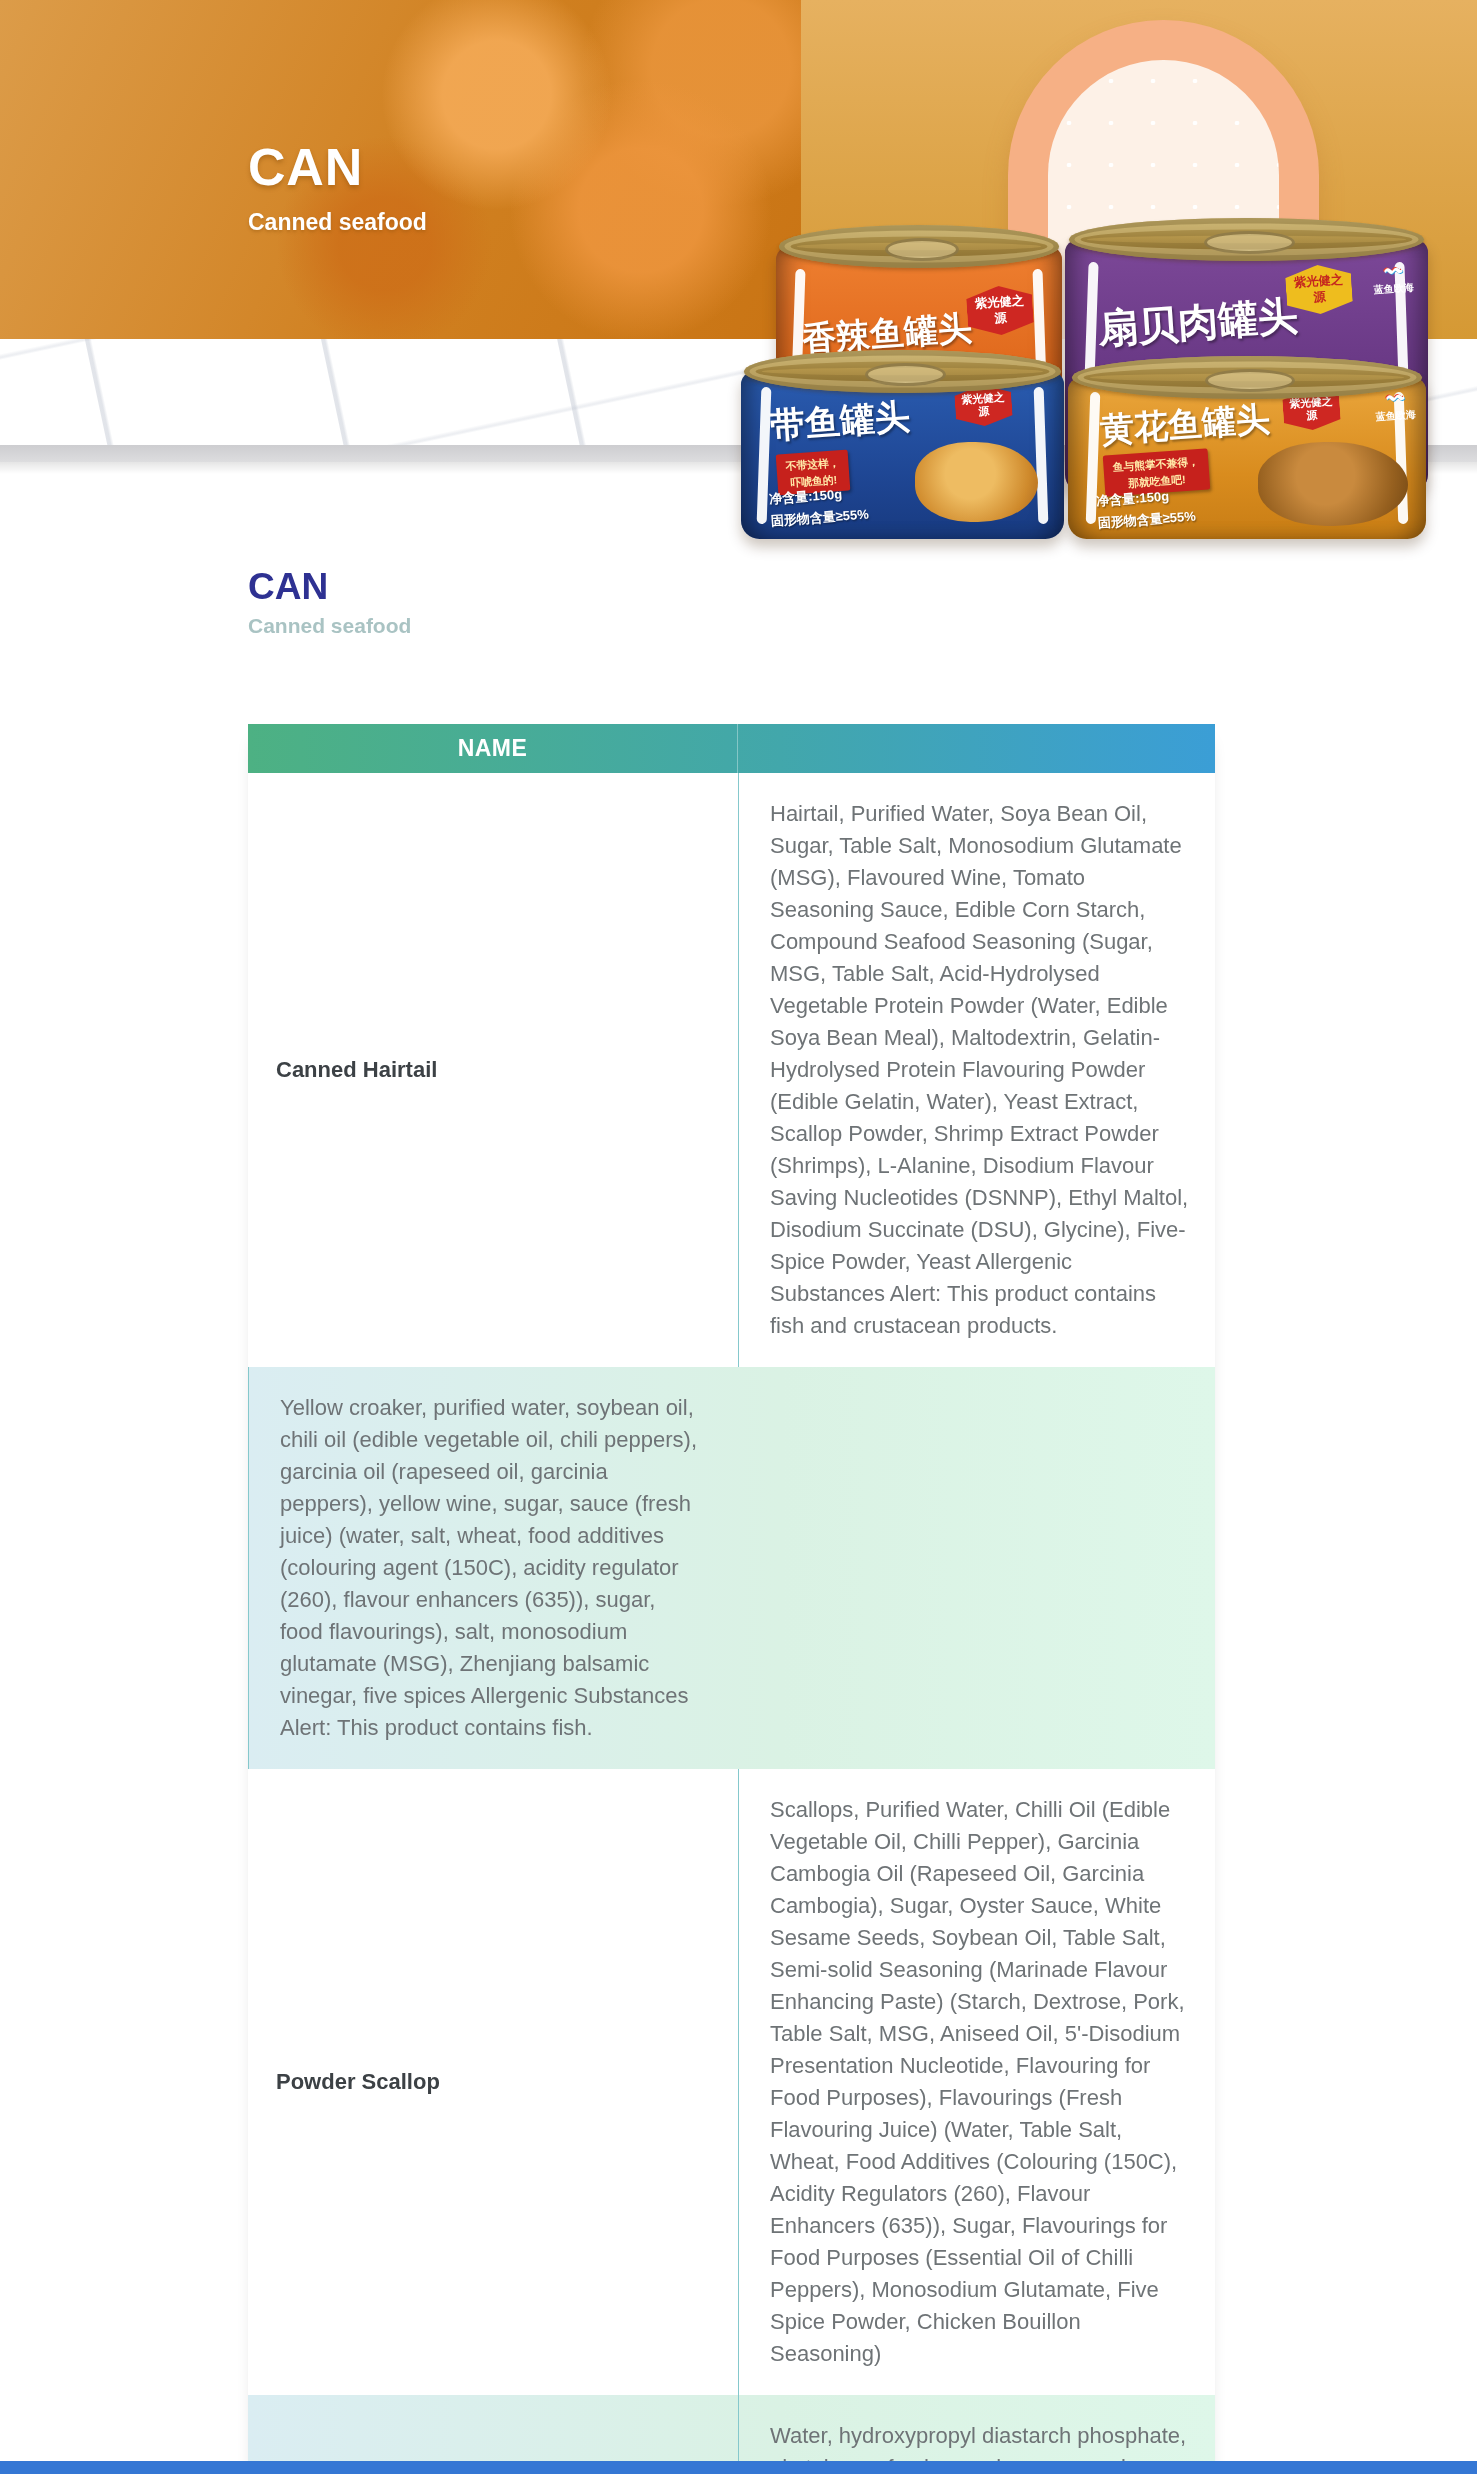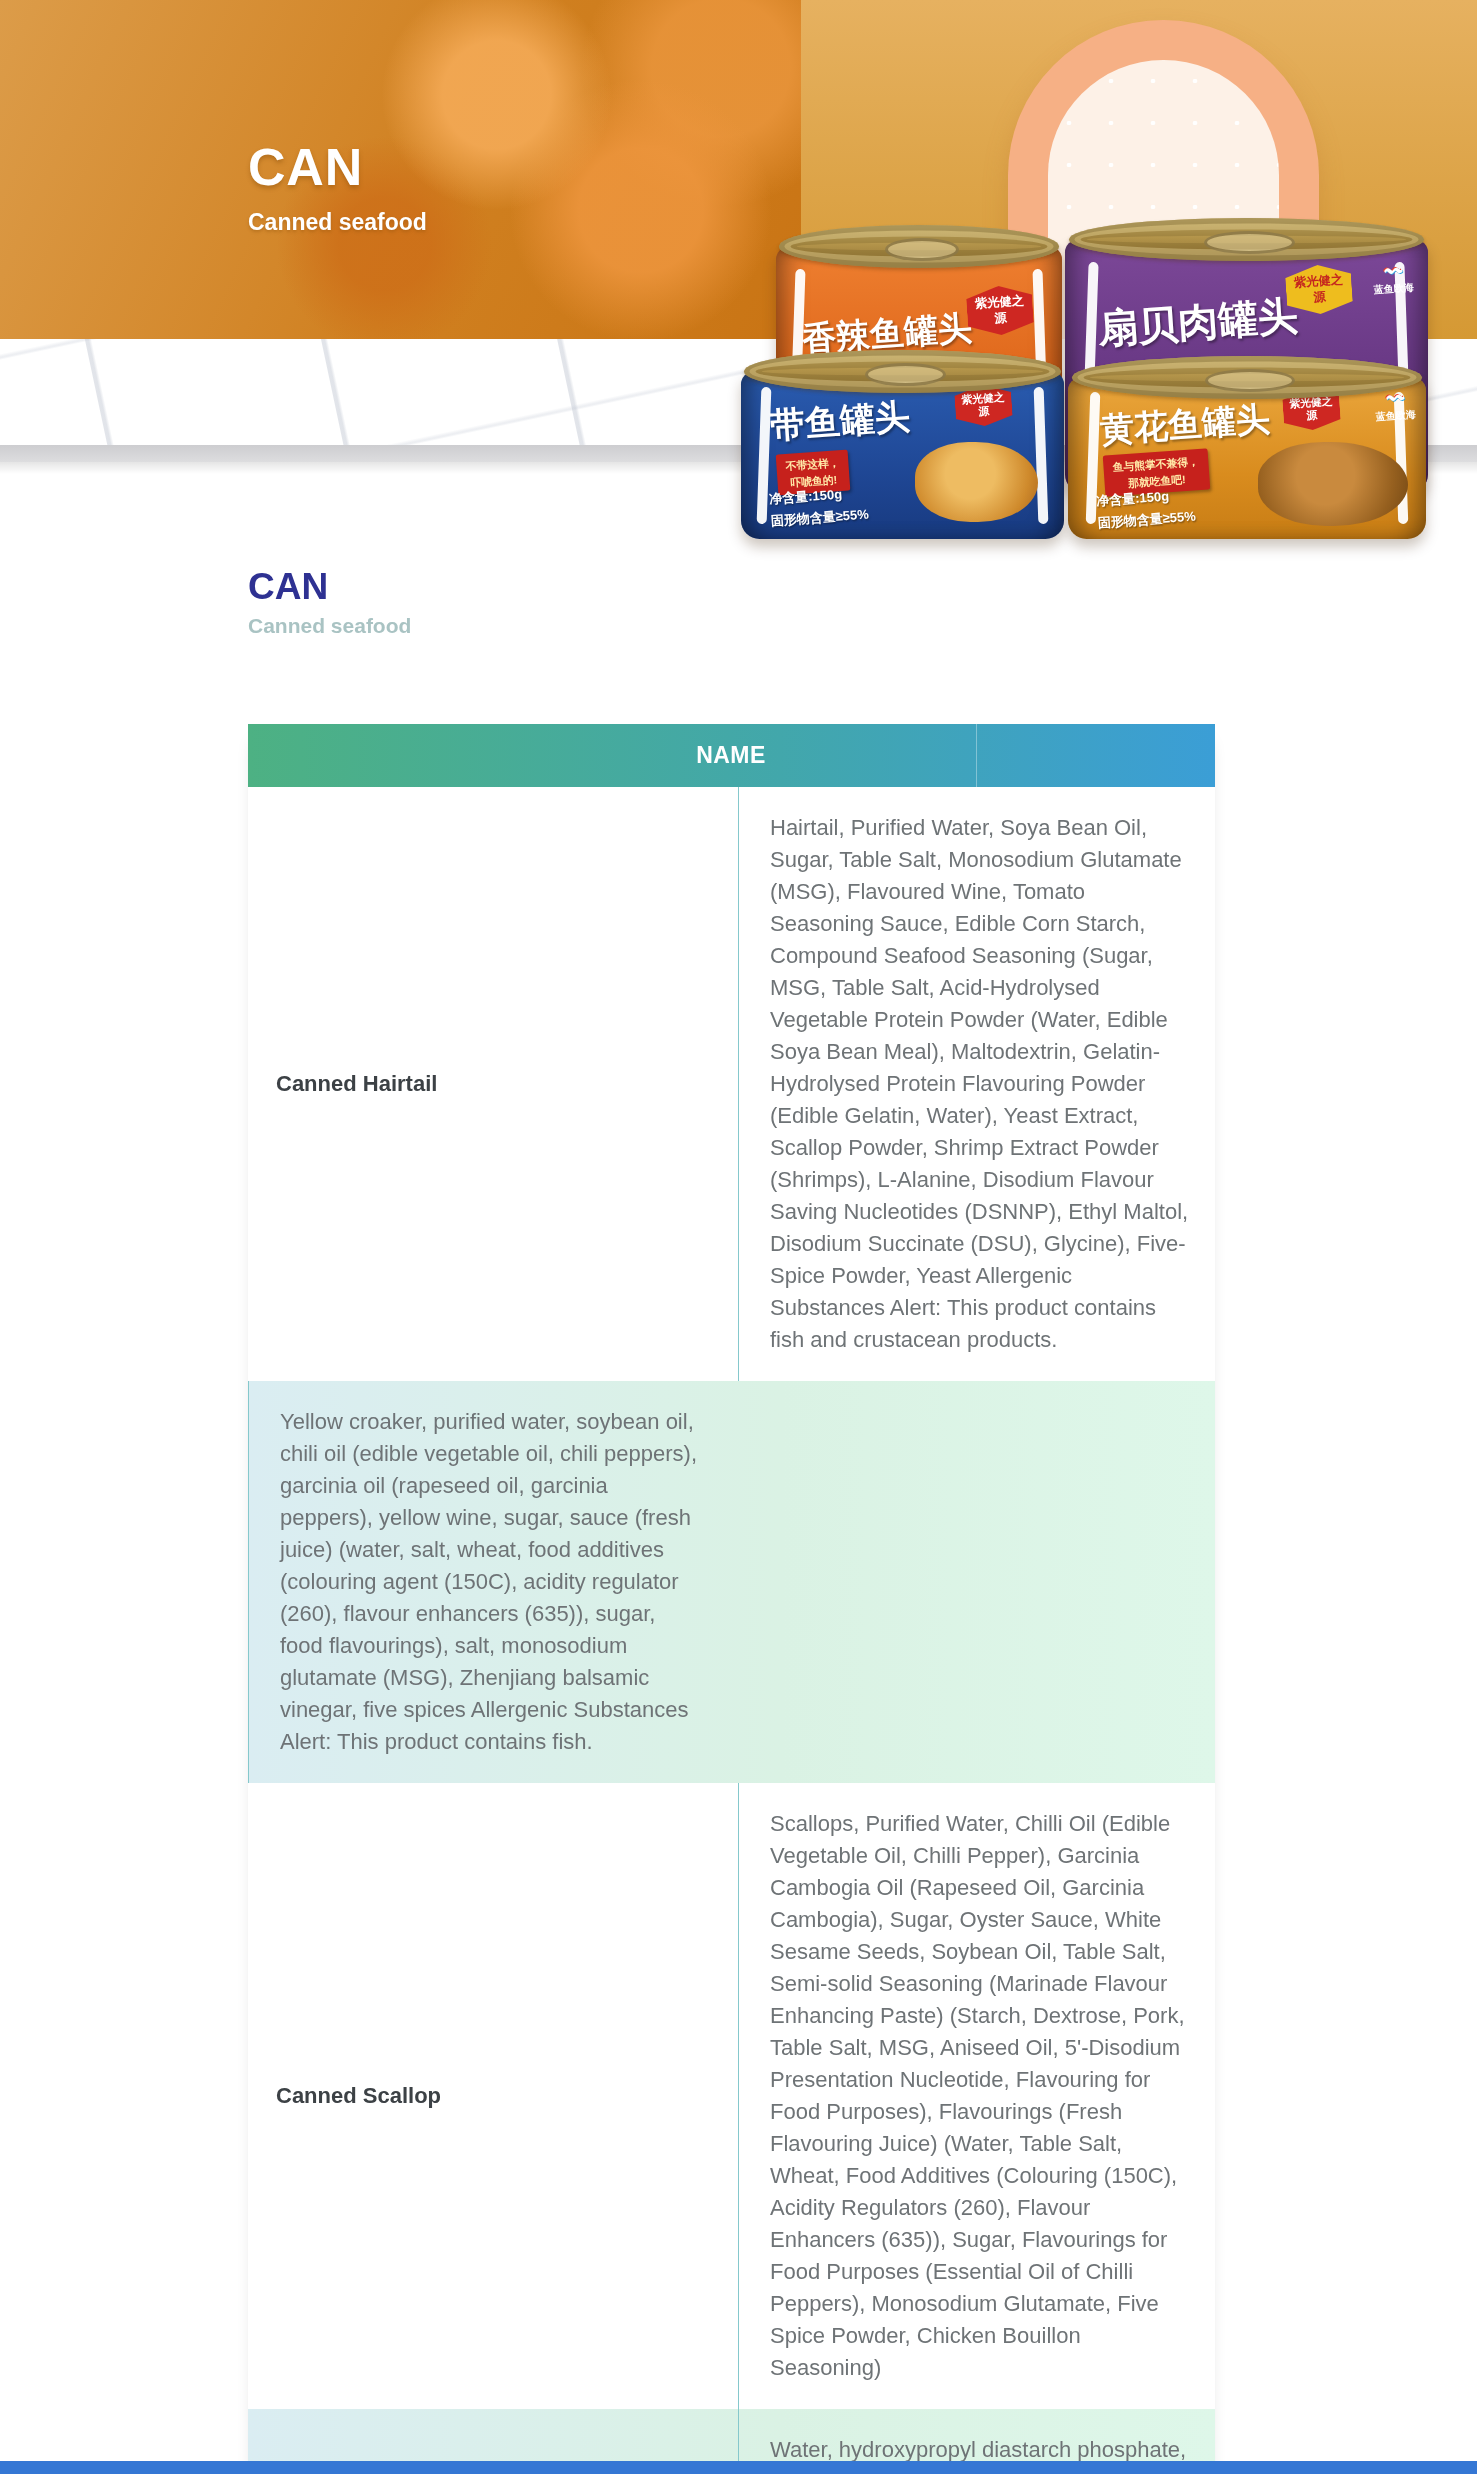--- a/index.html
+++ b/index.html
@@ -82,22 +82,22 @@
   .can4 { left:1068px; top:356px; width:358px; height:183px; z-index:5; }
   .can4 .body { background:linear-gradient(180deg,#eaa63c 0%,#d98c1e 60%,#c87d15 100%); }
 
   
   .section-heading { position:absolute; left:248px; top:566px; color:#2e3192; font-size:37px; font-weight:bold; }
   .section-subheading { position:absolute; left:248px; top:614px; color:#a9c3c3; font-size:21px; font-weight:bold; }
 
   
   .ing-table { position:absolute; left:248px; top:724px; width:967px;
          box-shadow:0 10.8px 17px -9.2px rgba(0,0,0,.25); }
-  .t-head { display:flex; height:63px;
-         background:linear-gradient(90deg,#4db183 0%,#42a7ab 55%,#3b9ed6 100%);justify-content:center; }
+  .t-head { display:flex; height:49px;
+         background:linear-gradient(90deg,#4db183 0%,#42a7ab 55%,#3b9ed6 100%); }
   .t-head .th { flex:none; display:flex; align-items:center; justify-content:center;
          color:#fff; font-size:23px; font-weight:bold; letter-spacing:0.4px; }
   .th.c1 { width:490px; border-right:1.5px solid rgba(255,255,255,.35); }
   .th.c2 { width:475px; }
   .t-row { display:flex; background:#fff; }
   .t-row.tint { background:linear-gradient(90deg,#daedf2 0%,#daf2e4 55%,#def7e9 100%); }
   .td-name { flex:none; width:490px; display:flex; align-items:center; padding-left:28px;
          color:#3c4145; font-size:22px; font-weight:bold; }
   .td-comp { flex:none; width:475px; border-left:1.5px solid #85c8cc;
          padding:25px 21.6px 25px 31px; color:#6e7376; font-size:22px; line-height:32px; }
@@ -213,21 +213,21 @@
       <div class="th c1">NAME</div>
     </div>
     <div class="t-row r1">
       <div class="td-name">Canned Hairtail</div>
       <div class="td-comp">Hairtail, Purified Water, Soya Bean Oil, Sugar, Table Salt, Monosodium Glutamate (MSG), Flavoured Wine, Tomato Seasoning Sauce, Edible Corn Starch, Compound Seafood Seasoning (Sugar, MSG, Table Salt, Acid-Hydrolysed Vegetable Protein Powder (Water, Edible Soya Bean Meal), Maltodextrin, Gelatin-Hydrolysed Protein Flavouring Powder (Edible Gelatin, Water), Yeast Extract, Scallop Powder, Shrimp Extract Powder (Shrimps), L-Alanine, Disodium Flavour Saving Nucleotides (DSNNP), Ethyl Maltol, Disodium Succinate (DSU), Glycine), Five-Spice Powder, Yeast  Allergenic Substances Alert: This product contains fish and crustacean products.</div>
     </div>
     <div class="t-row tint r2">
       <div class="td-comp">Yellow croaker, purified water, soybean oil, chili oil (edible vegetable oil, chili peppers), garcinia oil (rapeseed oil, garcinia peppers), yellow wine, sugar, sauce (fresh juice) (water, salt, wheat, food additives (colouring agent (150C), acidity regulator (260), flavour enhancers (635)), sugar, food flavourings), salt, monosodium glutamate (MSG), Zhenjiang balsamic vinegar, five spices Allergenic Substances Alert: This product contains fish.</div>
     </div>
     <div class="t-row r3">
-      <div class="td-name">Canned Scallop</div>
+      <div class="td-name">Powder Scallop</div>
       <div class="td-comp">Scallops, Purified Water, Chilli Oil (Edible Vegetable Oil, Chilli Pepper), Garcinia Cambogia Oil (Rapeseed Oil, Garcinia Cambogia), Sugar, Oyster Sauce, White Sesame Seeds, Soybean Oil, Table Salt, Semi-solid Seasoning (Marinade Flavour Enhancing Paste) (Starch, Dextrose, Pork, Table Salt, MSG, Aniseed Oil, 5'-Disodium Presentation Nucleotide, Flavouring for Food Purposes), Flavourings (Fresh Flavouring Juice) (Water, Table Salt, Wheat, Food Additives (Colouring (150C), Acidity Regulators (260), Flavour Enhancers (635)), Sugar, Flavourings for Food Purposes (Essential Oil of Chilli Peppers), Monosodium Glutamate, Five Spice Powder, Chicken Bouillon Seasoning)</div>
     </div>
     <div class="t-row tint r4">
       <div class="td-name">Buddha Jumping Wall in Golden Soup</div>
       <div class="td-comp">Water, hydroxypropyl diastarch phosphate, phytolacca, fresh soup base seasoning, thickly spiced old hen stock, ginger juice, original spiced bone broth paste, fresh chicken powder seasoning, sugar, table salt, beta-carotene Solids: abalone, apricot mushrooms, quail eggs, beef trotters, sea cucumber, fish glue, shredded veggie shark's fins</div>
     </div>
   </div>
 
   <div class="footer-bar"></div>
 

